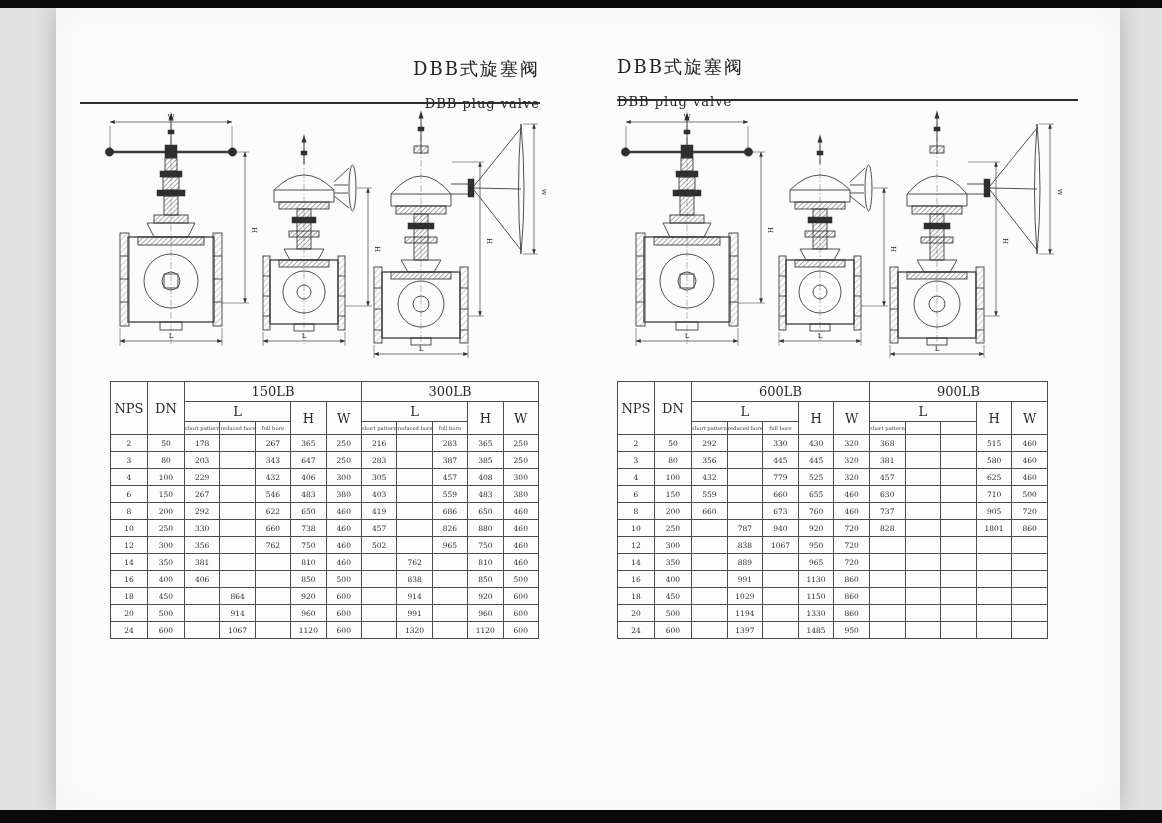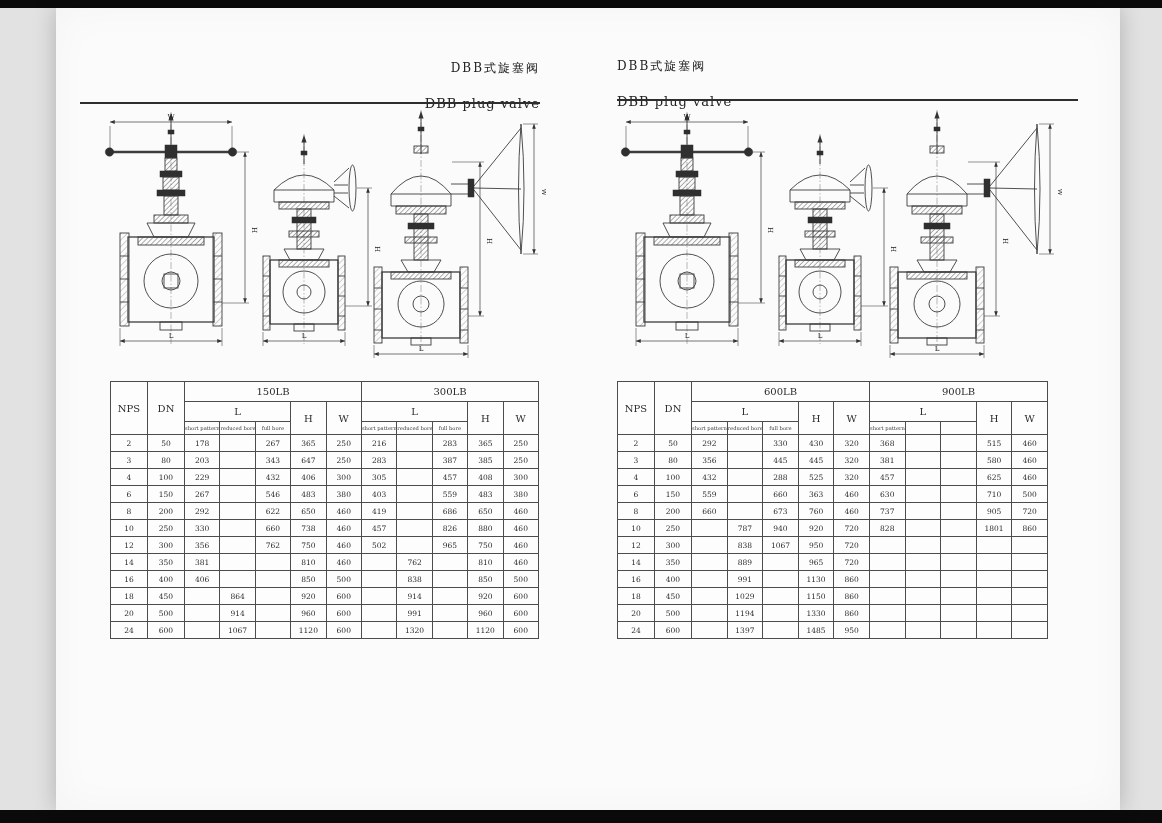--- a/index.html
+++ b/index.html
@@ -10,21 +10,21 @@
   }
   .bar{position:absolute;left:0;width:1162px;background:#0b0b0b;}
   .bar.top{top:0;height:8px;}
   .bar.bottom{bottom:0;height:13px;}
   .sheet{
     position:absolute;left:56px;top:8px;width:1064px;height:802px;
     background:#fbfbfb;
     box-shadow:0 0 22px rgba(0,0,0,0.22), inset 0 0 40px rgba(0,0,0,0.03);
   }
   .title-block{position:absolute;color:#222;}
-  .title-block .cn{font-size:12px;letter-spacing:2px;line-height:17px;}
+  .title-block .cn{font-size:18px;letter-spacing:2px;line-height:17px;}
   .title-block .en{font-size:13px;letter-spacing:1px;line-height:17px;margin-top:18px;}
   .title-block.tl{left:240px;top:60px;width:300px;text-align:right;}
   .title-block.tr{left:617px;top:58px;width:300px;text-align:left;}
   .rule{position:absolute;height:1.6px;background:#2e2e2e;}
   .rule.rl{left:80px;top:102px;width:460px;}
   .rule.rr{left:617px;top:99px;width:461px;}
   .drawset{position:absolute;top:106px;width:470px;height:262px;}
   .drawset.dl{left:76px;}
   .drawset.dr{left:592px;}
   .table-wrap{position:absolute;top:381px;height:255px;}
@@ -33,21 +33,21 @@
   table.dim-table{
     border-collapse:collapse;table-layout:fixed;width:100%;height:100%;
     border:1.5px solid #3d3d3d;background:#fdfdfd;
   }
   table.dim-table th, table.dim-table td{
     border:1px solid #4c4c4c;padding:0;text-align:center;vertical-align:middle;
     font-weight:normal;color:#2b2b2b;overflow:hidden;white-space:nowrap;
     font-family:"DejaVu Serif", serif;
   }
   table.dim-table td{font-size:7.5px;height:16px;}
-  table.dim-table th.hdr{font-size:10px;height:19px;}
+  table.dim-table th.hdr{font-size:13px;height:19px;}
   table.dim-table th.sub{font-size:5.2px;height:12px;color:#3a3a3a;}
   
   svg .ln{stroke:#3c3c3c;stroke-width:0.9;fill:none;}
   svg .thk{stroke:#3c3c3c;stroke-width:1.3;fill:none;}
   svg .cl{stroke:#8a8a8a;stroke-width:0.6;fill:none;stroke-dasharray:7 2 1.5 2;}
   svg .dim{stroke:#3c3c3c;stroke-width:0.7;fill:none;}
   svg .ext{stroke:#3c3c3c;stroke-width:0.55;fill:none;}
   svg .dk{fill:#2f2f2f;stroke:#2f2f2f;stroke-width:0.5;}
   svg .ht{fill:url(#hatch);stroke:#3c3c3c;stroke-width:0.9;}
   svg .ht2{fill:url(#hatch2);stroke:#3c3c3c;stroke-width:0.9;}
@@ -522,36 +522,36 @@
           <td></td>
           <td></td>
           <td>580</td>
           <td>460</td>
         </tr>
         <tr>
           <td>4</td>
           <td>100</td>
           <td>432</td>
           <td></td>
-          <td>288</td>
+          <td>779</td>
           <td>525</td>
           <td>320</td>
           <td>457</td>
           <td></td>
           <td></td>
           <td>625</td>
           <td>460</td>
         </tr>
         <tr>
           <td>6</td>
           <td>150</td>
           <td>559</td>
           <td></td>
           <td>660</td>
-          <td>363</td>
+          <td>655</td>
           <td>460</td>
           <td>630</td>
           <td></td>
           <td></td>
           <td>710</td>
           <td>500</td>
         </tr>
         <tr>
           <td>8</td>
           <td>200</td>

